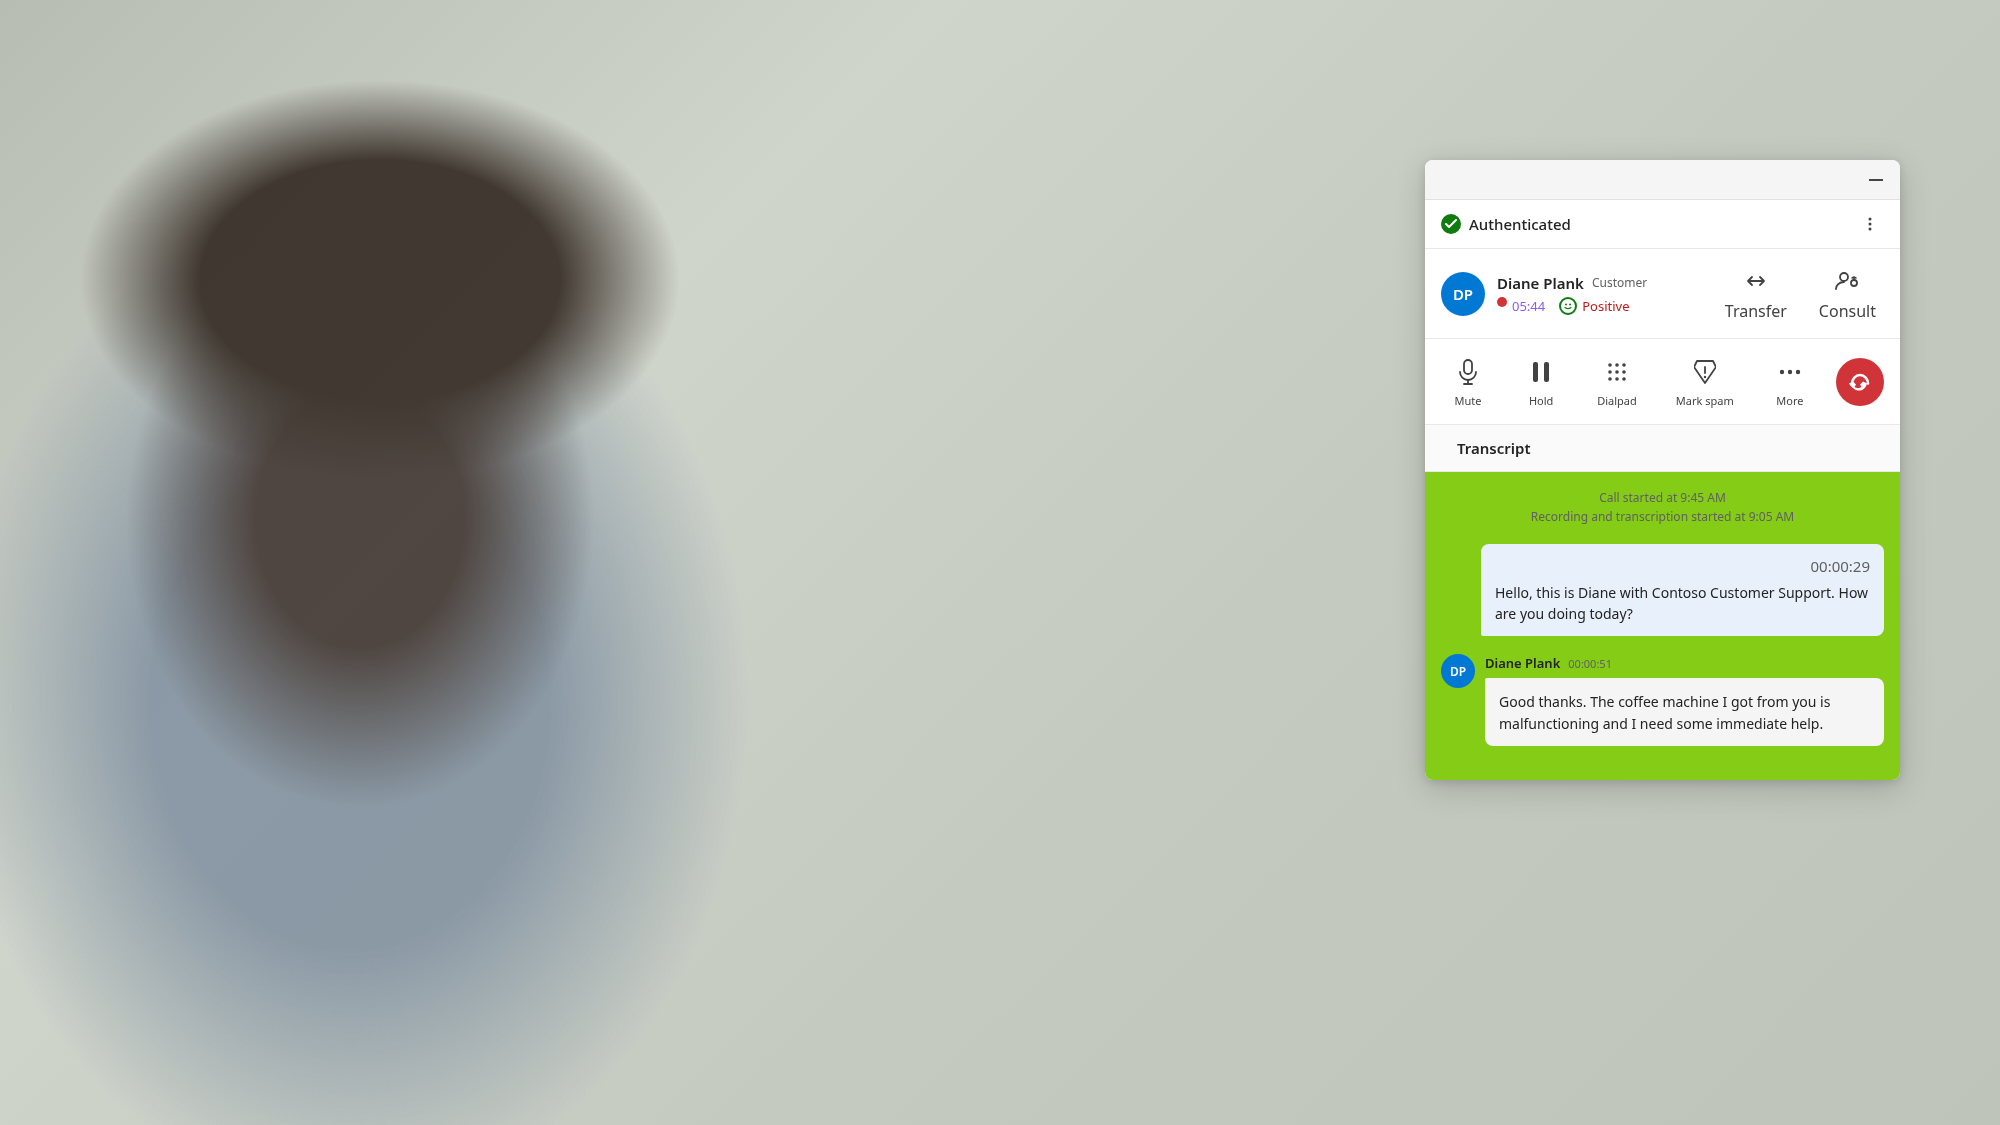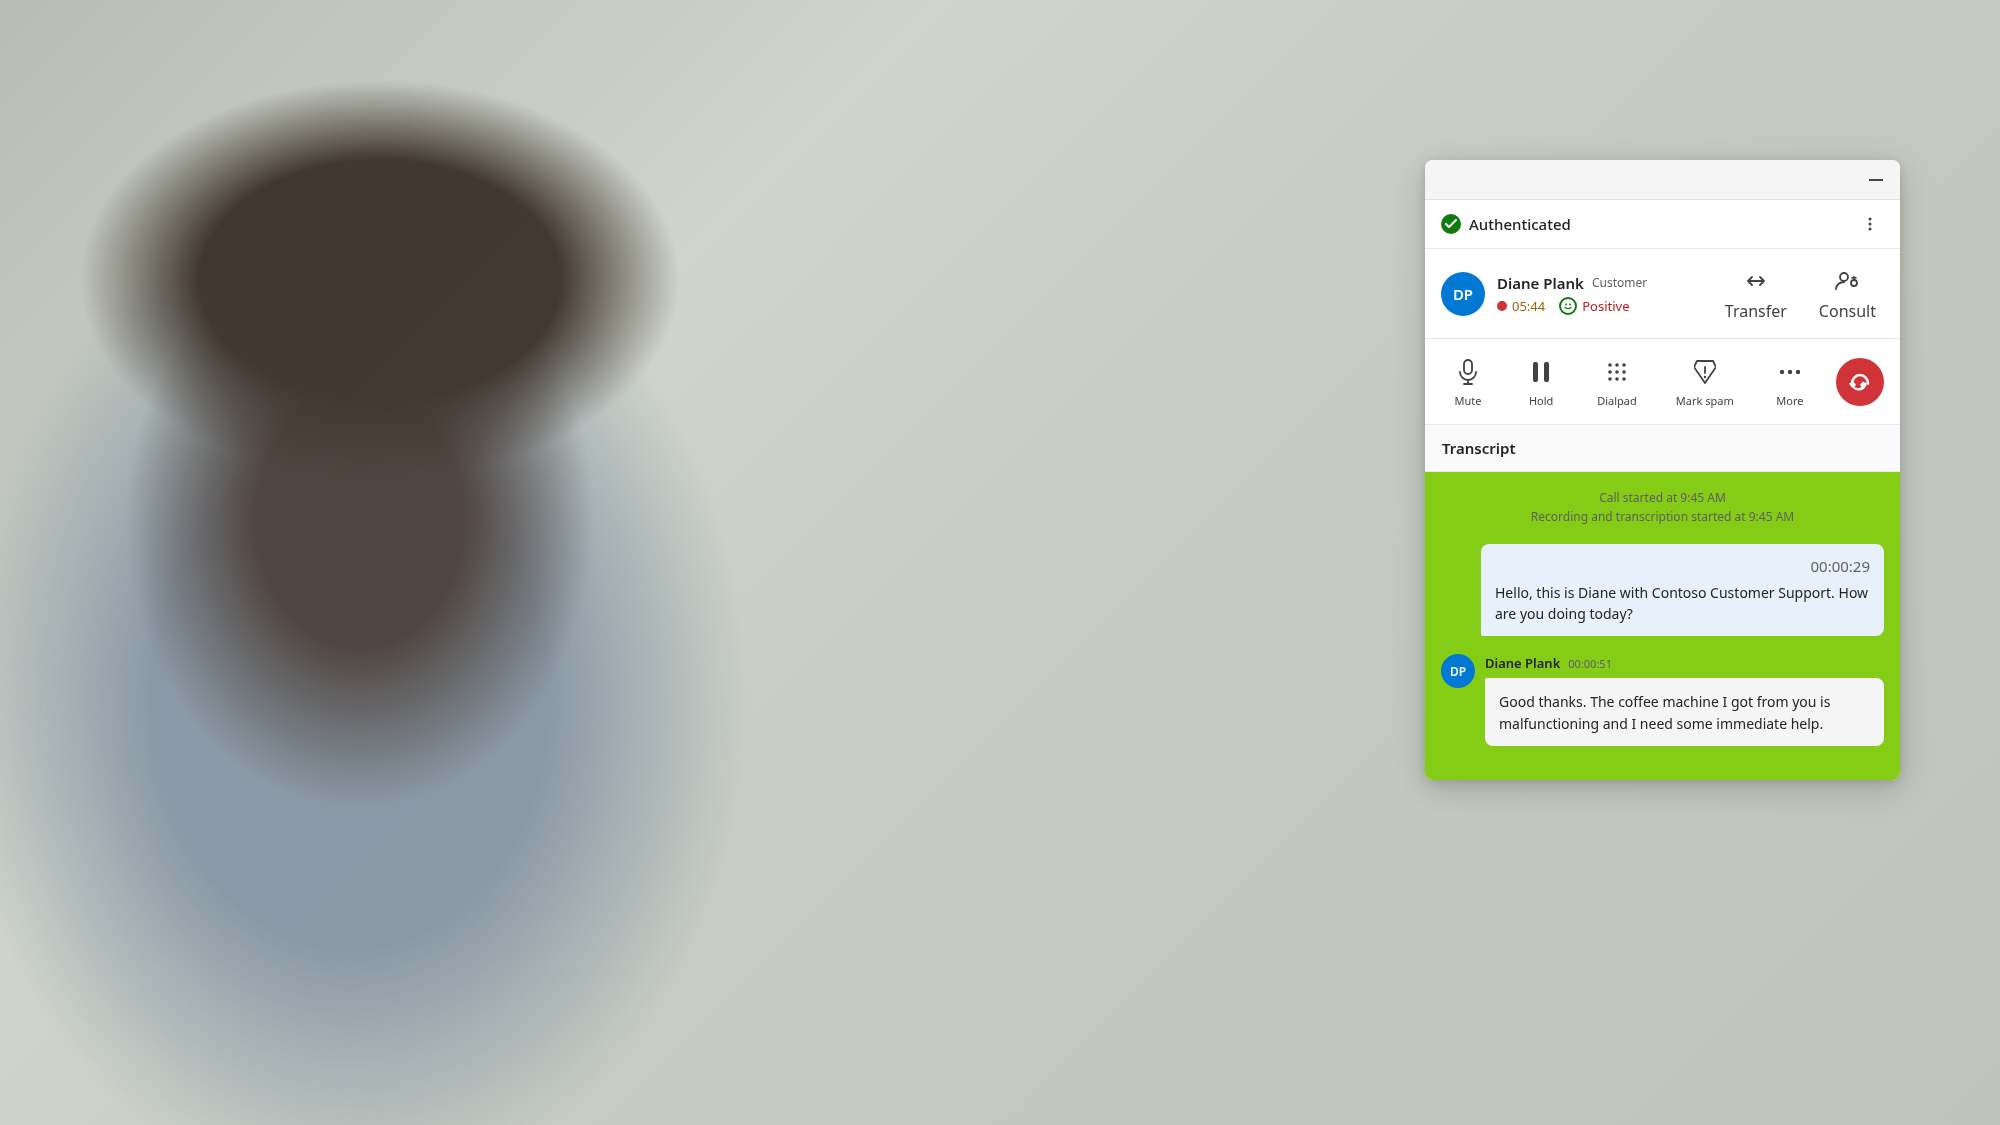--- a/index.html
+++ b/index.html
@@ -147,24 +147,24 @@
     .caller-info { display: flex; flex-direction: column; gap: 4px; }
 
     .caller-name-row { display: flex; align-items: center; gap: 8px; }
     .caller-name { font-size: 15px; font-weight: 600; color: #242424; }
     .caller-type { font-size: 12px; color: #616161; }
 
     .caller-status-row { display: flex; align-items: center; gap: 14px; }
 
     .call-timer {
       display: flex;
-      align-items: center;
+      align-items: flex-start;
       gap: 5px;
       font-size: 13px;
-      color: #a16207;
+      color: #8b5cf6;
     }
 
     .red-dot {
       width: 10px;
       height: 10px;
       background: #d13438;
       border-radius: 50%;
     }
 
     .sentiment {
@@ -258,21 +258,21 @@
       display: flex;
       align-items: center;
       justify-content: center;
       cursor: pointer;
       color: white;
       font-size: 20px;
     }
 
     
     .transcript-header {
-      padding: 12px 17px;
+      padding: 12px 32px;
       border-bottom: 1px solid #e8e8e8;
       background: #fafafa;
     }
 
     .transcript-title {
       font-size: 15px;
       font-weight: 600;
       color: #242424;
     }
 
@@ -527,21 +527,21 @@
     </div>
   </div>
 
   <div class="transcript-header">
     <span class="transcript-title">Transcript</span>
   </div>
 
   <div class="transcript-body">
     <div class="call-meta">
       <div class="call-meta-line">Call started at 9:45 AM</div>
-      <div class="call-meta-line">Recording and transcription started at 9:45 AM</div>
+      <div class="call-meta-line">Recording and transcription started at 9:05 AM</div>
     </div>
 
     <div class="msg-agent">
       <div class="msg-agent-time">00:00:29</div>
       <div class="msg-agent-text">Hello, this is Diane with Contoso Customer Support. How are you doing today?</div>
     </div>
 
     <div class="msg-customer-row">
       <div class="msg-avatar">DP</div>
       <div class="msg-bubble-wrap">

